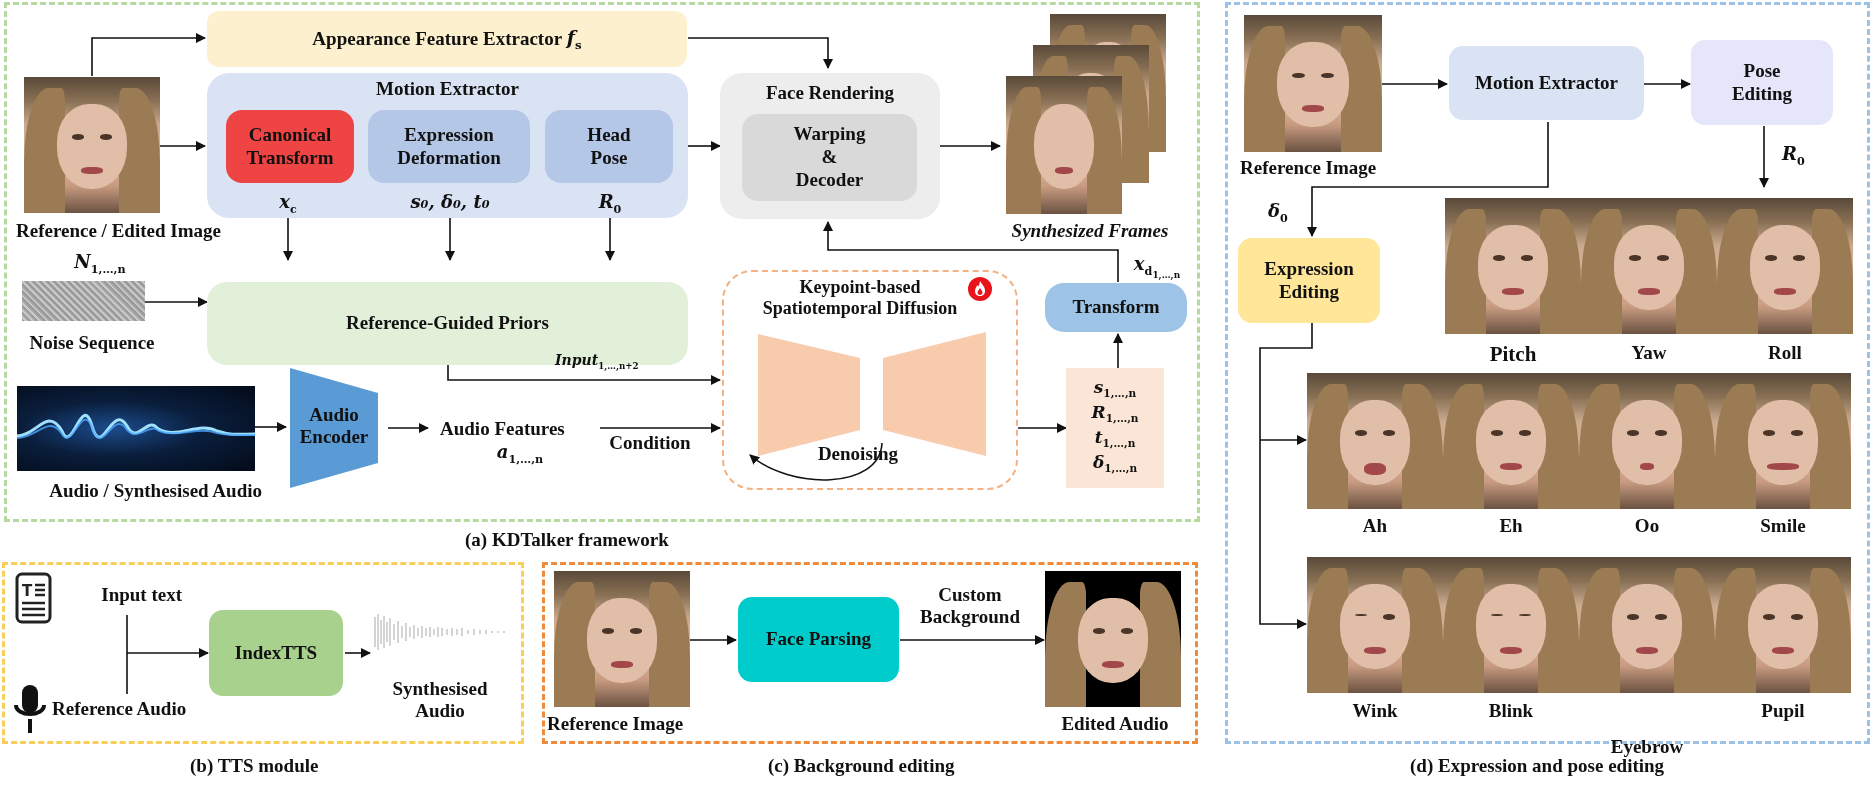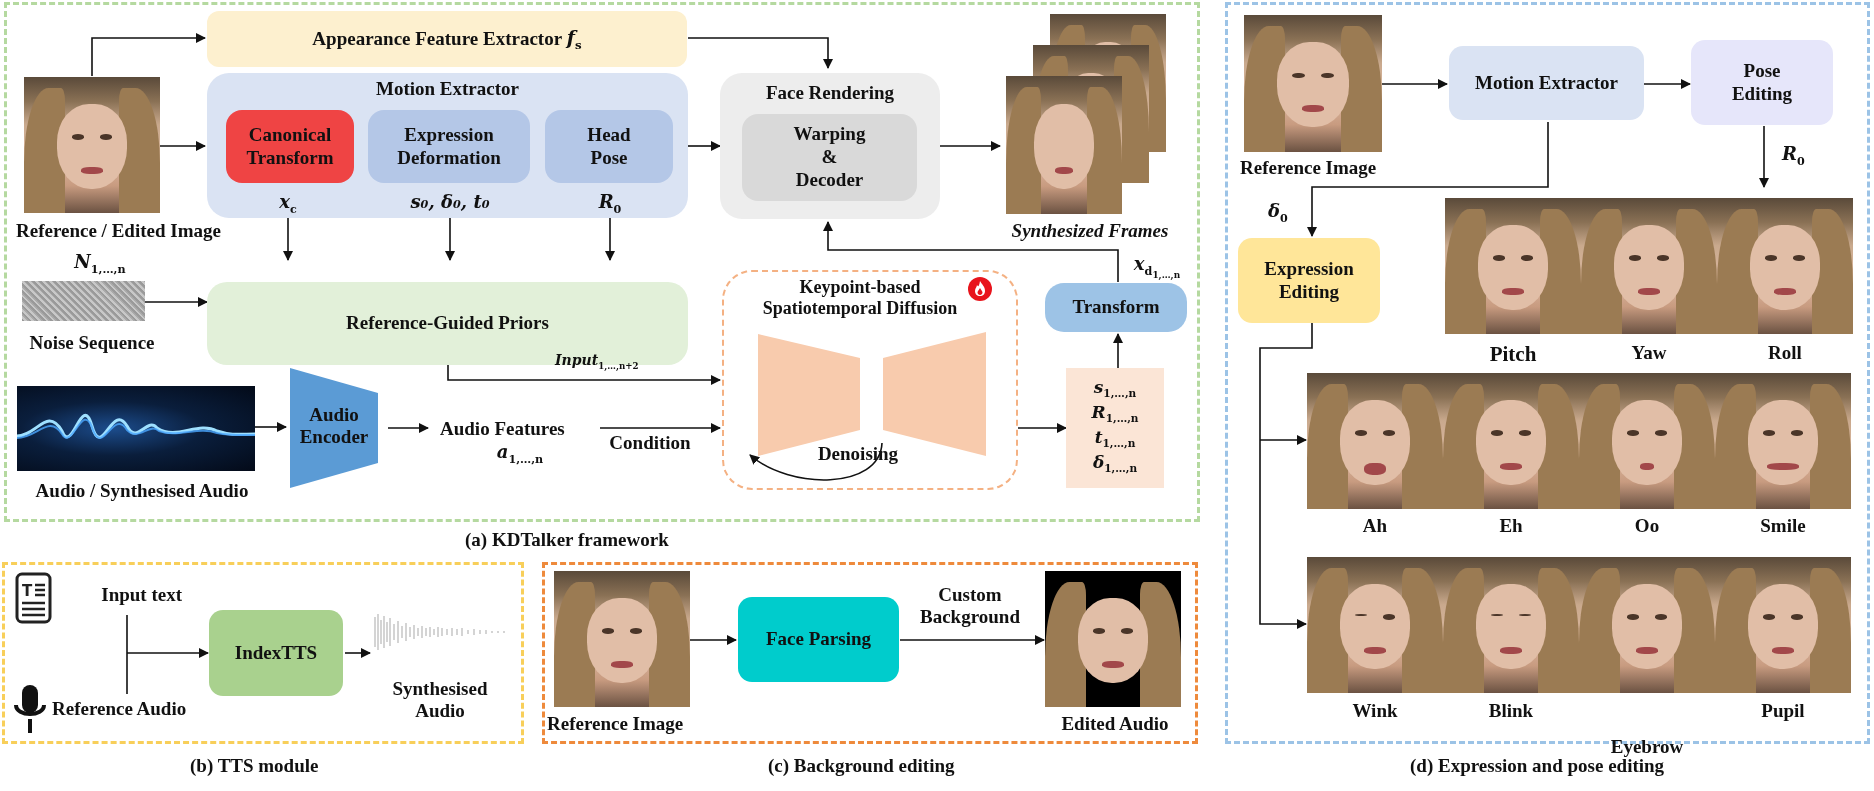--- a/index.html
+++ b/index.html
@@ -145,21 +145,21 @@
   <span>Reference-Guided Priors</span>
 </div>
 <div class="lbl math" style="left:555px;top:352px;width:130px;font-size:14px;text-align:left;"><span>Input</span><sub>1,…,n+2</sub></div>
 
 <div class="abs wave" style="left:17px;top:386px;width:238px;height:85px;">
   <svg width="238" height="85" viewBox="0 0 238 85">
     <path d="M0,50 C20,50 30,20 45,45 C55,70 65,5 75,40 C85,75 95,15 110,40 C120,60 130,30 140,42 C160,55 180,35 200,45 C215,50 225,48 238,48" stroke="#9fe0ff" stroke-width="3" fill="none"></path>
     <path d="M0,52 C20,52 32,28 45,48 C55,66 66,12 76,44 C86,70 96,22 110,44 C122,56 132,36 142,45 C160,52 182,40 200,47 C215,50 226,49 238,49" stroke="#4ba7ff" stroke-width="2" fill="none" opacity="0.8"></path>
   </svg>
 </div>
-<div class="lbl" style="left:22px;top:480px;width:240px;font-size:19px;text-align:center;">Audio / Synthesised Audio</div>
+<div class="lbl" style="left:22px;top:480px;width:240px;font-size:19px;text-align:right;">Audio / Synthesised Audio</div>
 
 <svg class="abs" style="left:290px;top:368px;" width="92" height="120" viewBox="0 0 92 120">
   <polygon points="0,0 88,25 88,95 0,120" fill="#5b9bd5"></polygon>
 </svg>
 <div class="lbl" style="left:290px;top:404px;width:88px;font-size:19px;">
   <div>Audio</div>
     <div>Encoder</div>
 </div>
 
 <div class="lbl" style="left:440px;top:418px;width:160px;font-size:19px;text-align:left;">Audio Features</div>

